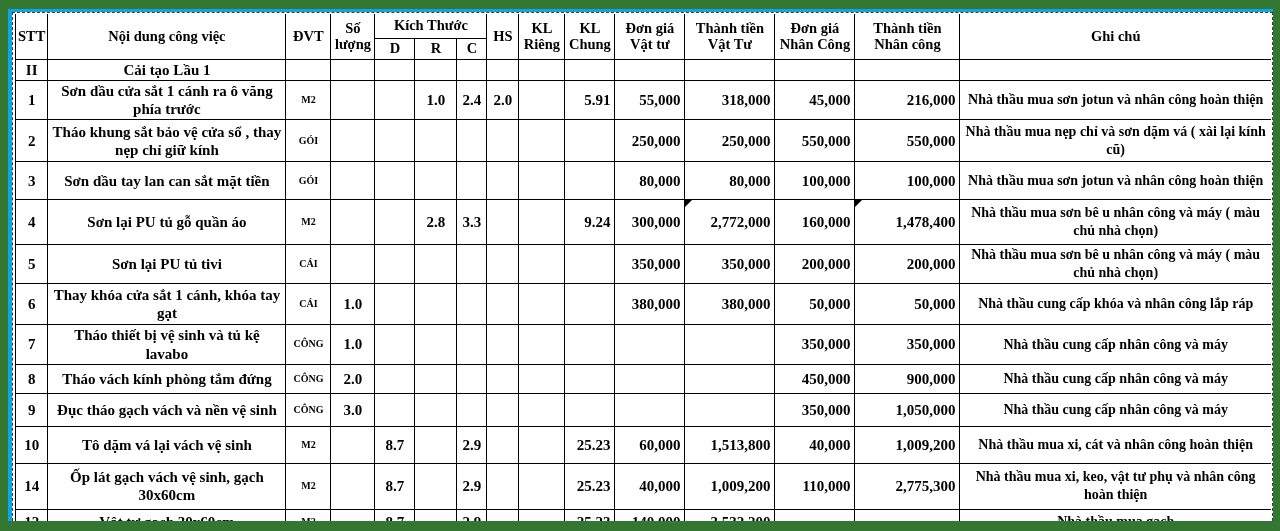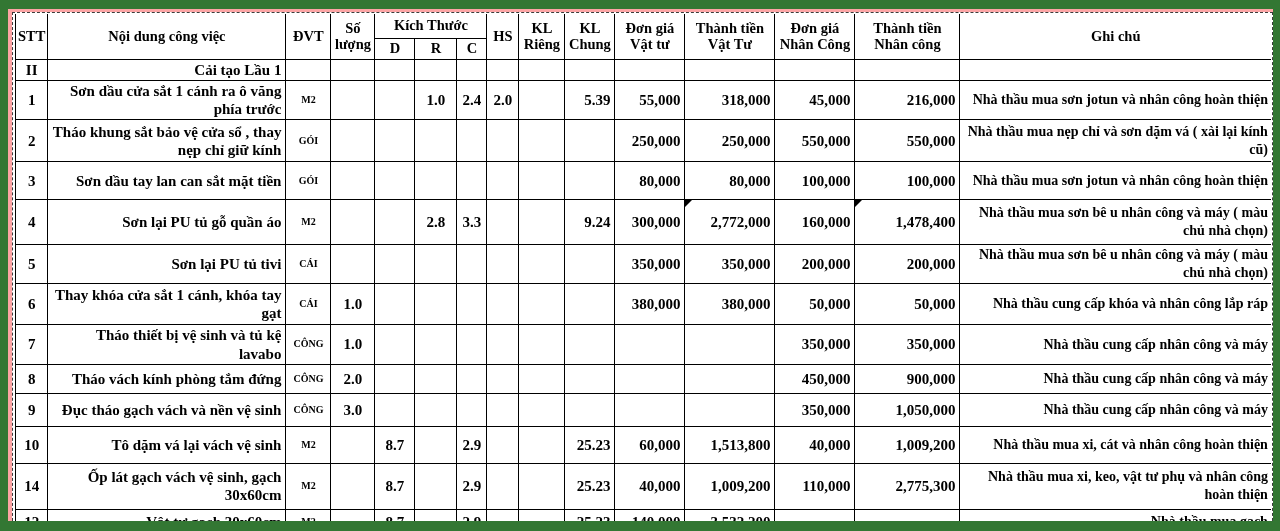--- a/index.html
+++ b/index.html
@@ -1,21 +1,21 @@
 <!DOCTYPE html>
 <html style="--green: #337733;"><head>
 <meta charset="utf-8">
 <style>
   html,body{margin:0;padding:0;}
   body{
     width:1280px;height:531px;position:relative;overflow:hidden;
     background:#ffffff;
     font-family:"Liberation Serif","DejaVu Serif",serif;
   }
-  .page{position:absolute;inset:0;background:#fca5a5;}
+  .page{position:absolute;inset:0;background:#0ea5e9;}
   .print-area{
     position:absolute;left:12px;top:12px;
     border:1px dashed #3c3c3c;border-bottom:none;
     padding:1px 1px 0 2px;background:#ffffff;
   }
   table{
     border-collapse:collapse;table-layout:fixed;
     font-weight:bold;color:#000;
   }
   td,th{border:1px solid #000;overflow:hidden;}
@@ -26,21 +26,21 @@
     padding:0 2px;line-height:1.15;
   }
   thead tr.top-row{height:24px;}
   thead tr.sub-row{height:21px;}
   tbody td{
     font-size:15px;vertical-align:middle;
     padding:1px 4px;position:relative;line-height:1.22;
   }
   .c-center{text-align:center;padding:1px 2px;}
   .c-right{text-align:right;}
-  .c-left{text-align:right;}
+  .c-left{text-align:center;}
   .c-dvt{font-size:10px;padding:0;white-space:nowrap;}
   .c-note{font-size:14px;line-height:1.28;padding:1px 3px;}
   .marker{
     position:absolute;top:0;left:0;width:0;height:0;
     border-top:7px solid #000;border-right:7px solid transparent;
   }
   .frame{
     position:absolute;inset:0;z-index:10;pointer-events:none;
     border-style:solid;border-color:var(--green,#337733);
     border-width:9px 7px 10px 8px;
@@ -112,21 +112,21 @@
           <tr style="height: 39px;">
             <td class="c-center">1</td>
             <td class="c-left">Sơn dầu cửa sắt 1 cánh ra ô văng phía trước</td>
             <td class="c-center c-dvt">M2</td>
             <td class="c-center"></td>
             <td class="c-center"></td>
             <td class="c-center">1.0</td>
             <td class="c-center">2.4</td>
             <td class="c-center">2.0</td>
             <td class="c-right"></td>
-            <td class="c-right">5.39</td>
+            <td class="c-right">5.91</td>
             <td class="c-right">55,000</td>
             <td class="c-right">318,000</td>
             <td class="c-right">45,000</td>
             <td class="c-right">216,000</td>
             <td class="c-left c-note">Nhà thầu mua sơn jotun và nhân công hoàn thiện</td>
           </tr>
           <tr style="height: 42px;">
             <td class="c-center">2</td>
             <td class="c-left">Tháo khung sắt bảo vệ cửa sổ , thay nẹp chỉ giữ kính</td>
             <td class="c-center c-dvt">GÓI</td>

